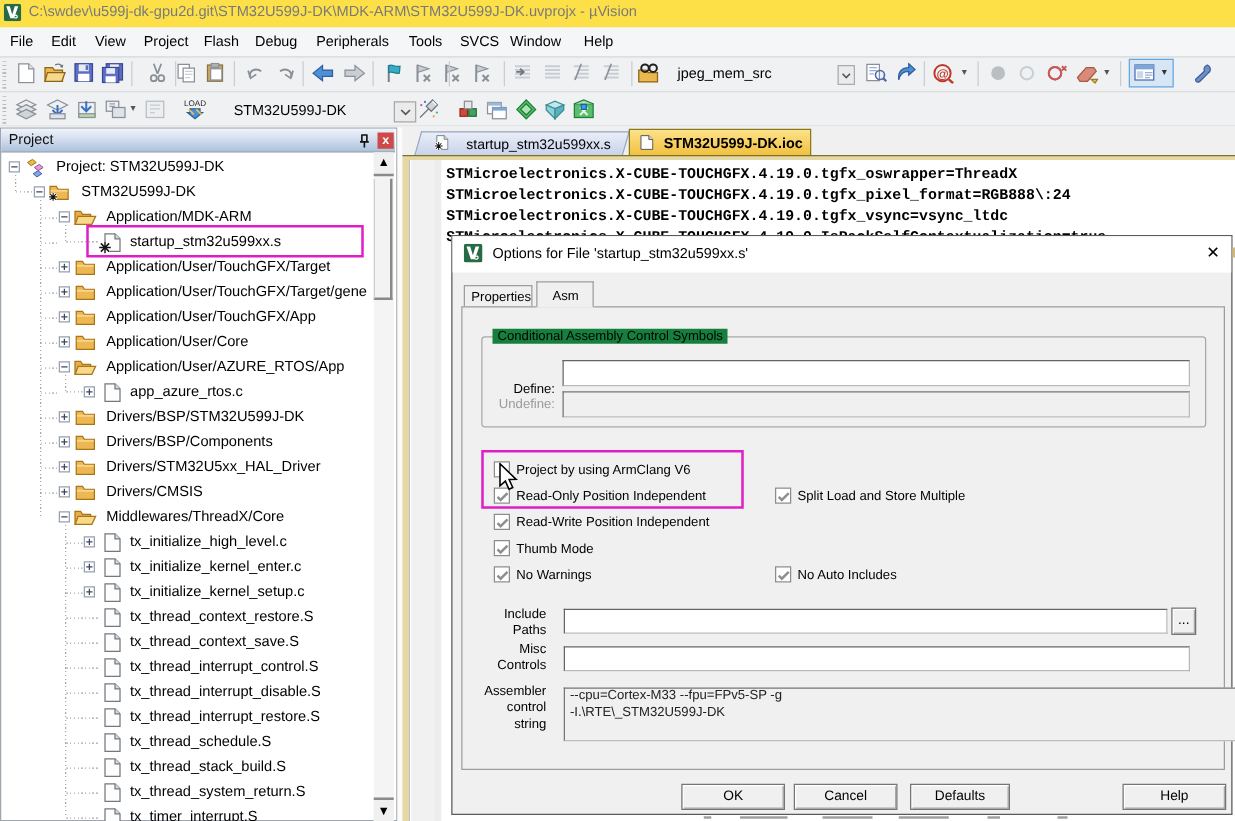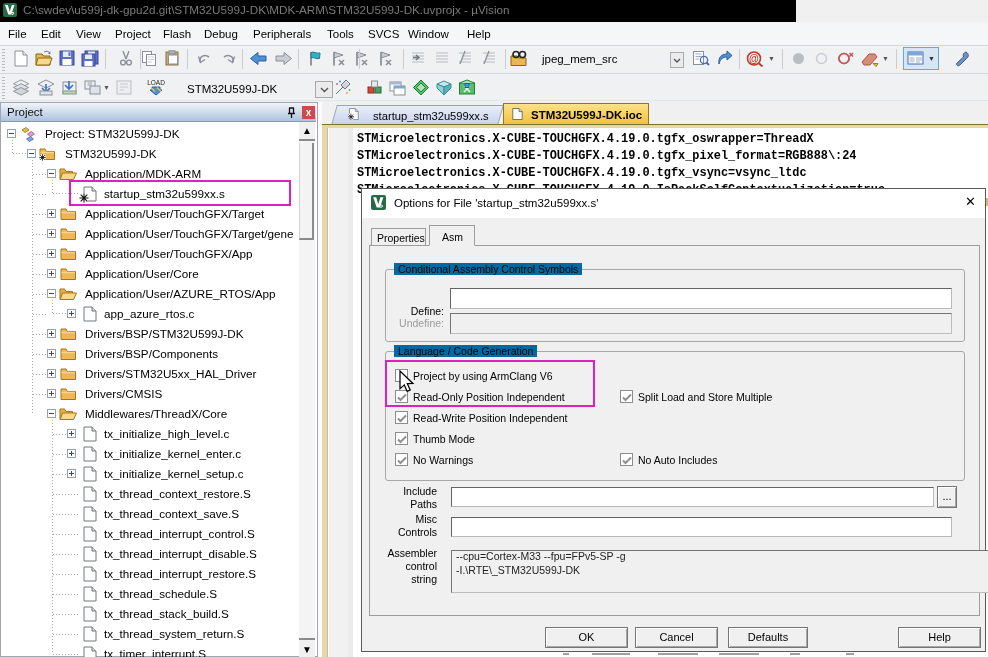--- a/index.html
+++ b/index.html
@@ -1,19 +1,19 @@
 <!DOCTYPE html>
 <html><head>
 <meta charset="utf-8">
 <style>
 * { margin:0; padding:0; box-sizing:border-box; }
 html,body { width:988px; height:657px; overflow:hidden; }
 body { font-family:"Liberation Sans", sans-serif; font-size:12px; background:#f0f0f0; position:relative; }
 .abs { position:absolute; }
-#titlebar { left:0; top:0; width:796px; height:22px; background:#000000;padding-left:24px; }
+#titlebar { left:0; top:0; width:988px; height:22px; background:#fde047;padding-left:24px; }
 #titletext { left:23px; top:3px; color:#7a7a7a; font-size:11.7px; white-space:nowrap; }
 #menubar { left:0; top:22px; width:988px; height:23px; background:#f5f6f7; }
 .menuitem { position:absolute; top:6px; color:#000; font-size:11.5px; }
 #toolbar1 { left:0; top:45px; width:988px; height:29px; background:#f0f1f2; border-top:1px solid #d5d8da; border-bottom:1px solid #d5d8da; }
 #toolbar2 { left:0; top:74px; width:988px; height:27px; background:#f0f1f2; border-bottom:1px solid #e3e5e6; }
 .tbsep { position:absolute; top:49px; width:1px; height:20px; background:#c9cdd1; }
 .grip { position:absolute; left:2px; top:3px; width:3px; height:22px; background-image:repeating-linear-gradient(to bottom,#b9bcbf 0 1px,transparent 1px 3px); }
 #projpanel { left:0; top:102px; width:318px; height:555px; background:#ffffff; border:1px solid #a0a6b0; }
 #projhdr { position:absolute; left:0; top:0; width:315px; height:19px; background:linear-gradient(#f0f4fb 0%,#cdd9eb 55%,#abc3de 100%); border-bottom:1px solid #8e98a8; }
 #projhdr span { position:absolute; left:6px; top:3px; color:#111; font-size:11.5px; }
@@ -35,21 +35,21 @@
 #edstrip { position:absolute; left:20px; top:0; width:5px; height:531px; background:#ececec; }
 #code { position:absolute; left:29px; top:3px; font-family:"Liberation Mono", monospace; font-size:11.9px; font-weight:600; line-height:17px; color:#000; white-space:pre; }
 #dlg { left:361px; top:188px; width:625px; height:464px; background:#f0f0f0; border:1px solid #5a5a5a; }
 #dlgtitle { position:absolute; left:0; top:0; width:623px; height:29px; background:#fff; }
 #dlgtitle .dtt { position:absolute; left:32px; top:8px; font-size:11.5px; color:#000; }
 #dlgx { position:absolute; font-size:15px; color:#000; }
 #dlgx { position:absolute; font-size:15px; color:#000; }
 .dtab { position:absolute; font-size:10.5px; color:#000; background:#f0f0f0; border:1px solid #9d9d9d; }
 #dtabpanel { position:absolute; left:7px; top:56px; width:611px; height:371px; background:#f0f0f0; border:1px solid #9d9d9d; }
 .group { position:absolute; border:1px solid #a8a8a8; border-radius:3px; }
-.group > .glabel { position:absolute; left:8px; top:-7px; background:#0369a1; padding:0 4px; font-size:10.5px; white-space:nowrap; }
+.group > .glabel { position:absolute; left:8px; top:-7px; background:#15803d; padding:0 4px; font-size:10.5px; white-space:nowrap; }
 .txt { position:absolute; background:#fff; border:1px solid; border-color:#646464 #b9b9b9 #b9b9b9 #646464; }
 .txt.dis { background:#f0f0f0; border-color:#757575 #bdbdbd #bdbdbd #757575; }
 .cb { position:absolute; width:13px; height:13px; background:#fff; border:1px solid #8c8c8c; }
 .cblbl { position:absolute; font-size:10.5px; color:#000; white-space:nowrap; }
 .rlabel { position:absolute; font-size:10.5px; color:#000; text-align:right; line-height:13px; }
 .btn { position:absolute; height:21px; background:#f0f0f0; border:1px solid #757575; box-shadow: inset 1px 1px 0 #ffffff, inset -1px -1px 0 #a8a8a8; font-size:11px; text-align:center; line-height:19px; }
 .hl { position:absolute; border:2px solid #e01ec6; }
 </style>
 </head>
 <body>
@@ -554,23 +554,20 @@
       <span style="position:absolute;left:12px;top:5px">Asm</span>
     </div>
   <div id="dtabpanel"></div>
   <div class="group" style="left:23px;top:80px;width:580px;height:73px;">
     <span class="glabel">Conditional Assembly Control Symbols</span>
   </div>
   <span class="rlabel" style="left:37px;top:103px;width:45px;margin-top:13px;">Define:</span>
   <div class="txt" style="left:88px;top:99px;width:502px;height:21px;"></div>
   <span class="rlabel" style="left:37px;top:128px;width:45px;color:#9b9b9b;">Undefine:</span>
   <div class="txt dis" style="left:88px;top:124px;width:502px;height:21px;"></div>
-  <div class="group" style="left:23px;top:162px;width:580px;height:130px;">
-    <span class="glabel">Language / Code Generation</span>
-  </div>
   <div class="cb" style="left:33px;top:180px"></div>
     <span class="cblbl" style="left:51px;top:181px">Project by using ArmClang V6</span>
     <div class="cb" style="left:33px;top:201px">
       <svg style="position:absolute;left:1px;top:2px" width="10" height="9" viewBox="0 0 10 9">
         <path d="M1 4.5 L3.5 7 L9 1.5" stroke="#8f8f8f" stroke-width="2" fill="none"></path>
       </svg>
     </div>
     <span class="cblbl" style="left:51px;top:202px">Read-Only Position Independent</span>
     <div class="cb" style="left:33px;top:222px">
       <svg style="position:absolute;left:1px;top:2px" width="10" height="9" viewBox="0 0 10 9">

